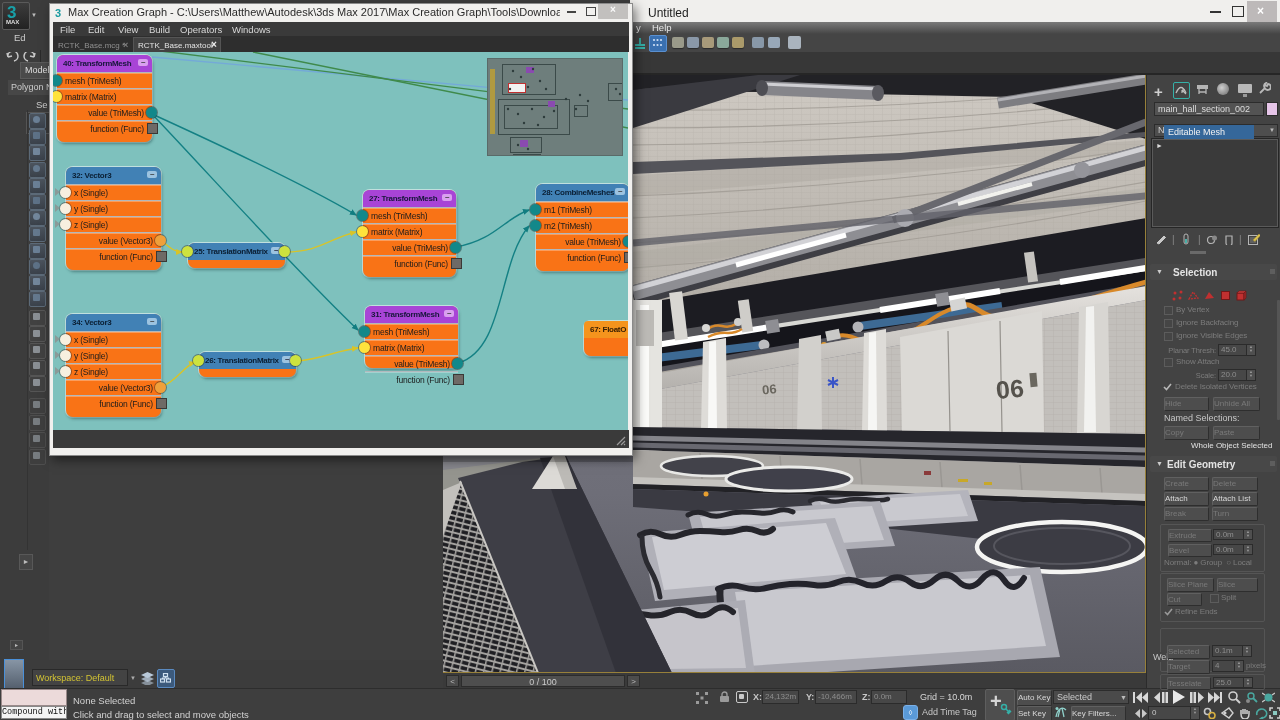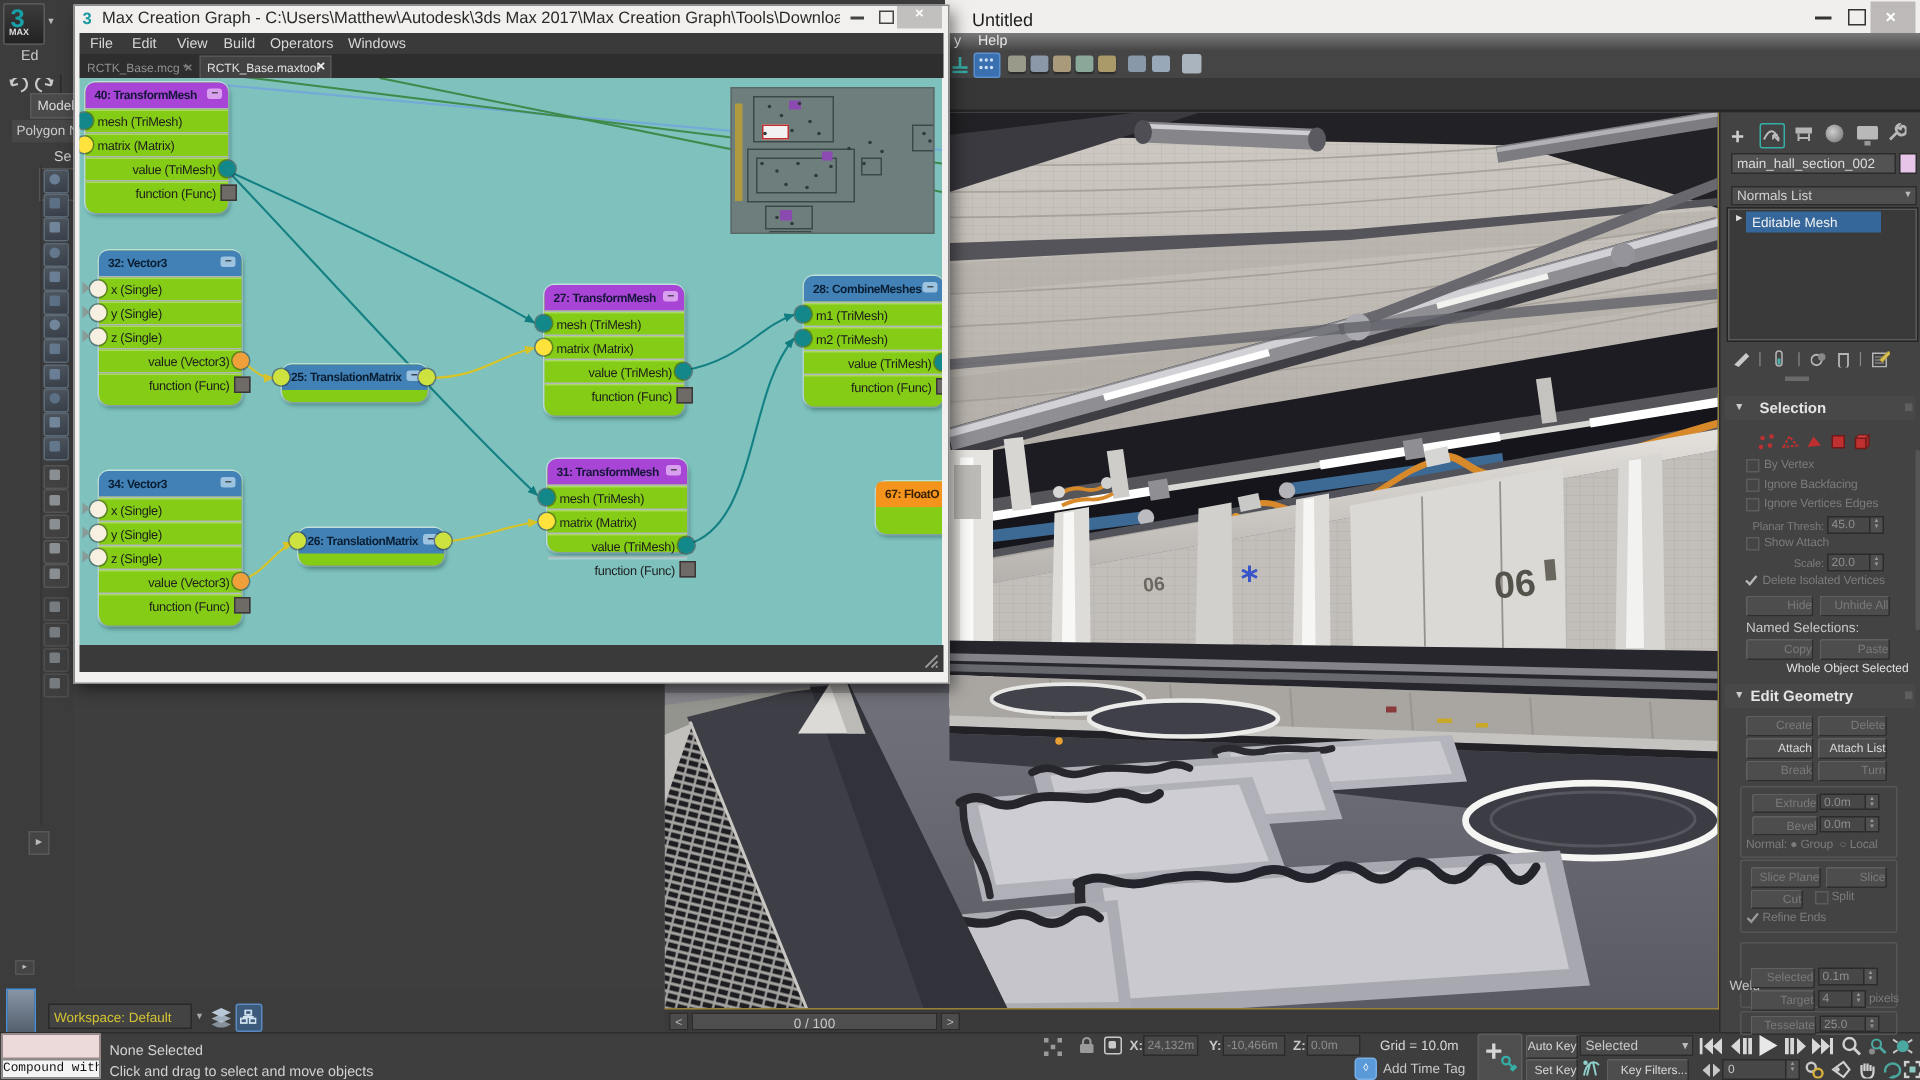--- a/index.html
+++ b/index.html
@@ -1,25 +1,25 @@
 <!DOCTYPE html>
 <html><head><meta charset="utf-8">
 <style>
 html,body{margin:0;padding:0}
 body{width:1280px;height:720px;overflow:hidden;background:#3e3e3e;font-family:"Liberation Sans",sans-serif;position:relative}
 .abs{position:absolute}
-.btn{position:absolute;background:#4d4d4d;border:1px solid;border-color:#606060 #2e2e2e #2e2e2e #606060;color:#7a7a7a;font-size:8px;text-align:right;border-radius:2px}
+.btn{position:absolute;background:#4d4d4d;border:1px solid;border-color:#606060 #2e2e2e #2e2e2e #606060;color:#7a7a7a;font-size:8px;text-align:left;border-radius:2px}
 .btn.en{color:#d9d9d9}
 .box{position:absolute;background:#474747;border:1px solid #2b2b2b;color:#8e8e8e;font-size:8px}
 .sp{position:absolute;width:8px;background:#4f4f4f;border:1px solid #2b2b2b;color:#9a9a9a;font-size:4px;line-height:4px;text-align:center;letter-spacing:0}
 .cb{position:absolute;width:7px;height:7px;background:#454545;border:1px solid #5c5c5c}
 .lb{position:absolute;color:#7c7c7c;font-size:8px;letter-spacing:-0.1px;white-space:nowrap}
 .lw{position:absolute;color:#c8c8c8;font-size:9px;white-space:nowrap}
 .hdr{position:absolute;color:#e4e4e4;font-size:10px;font-weight:bold;white-space:nowrap}
-.node{position:absolute;background:#84cc16;border-radius:7px;box-shadow:1px 2px 3px rgba(20,60,60,.45),0 0 0 1px rgba(255,255,255,.55)}
+.node{position:absolute;background:#f97316;border-radius:7px;box-shadow:1px 2px 3px rgba(20,60,60,.45),0 0 0 1px rgba(255,255,255,.55)}
 .nh{position:absolute;left:0;top:0;right:0;height:17px;border-radius:6px 6px 0 0;font-size:8px;letter-spacing:-0.3px;font-weight:bold;color:#16163a;line-height:17px;padding-left:6px;box-sizing:border-box;white-space:nowrap}
 .nh.p{background:#a844d6}
 .nh.b{background:#4181b5;color:#0a1e33}
 .nh.o{background:#f5941d;color:#3a2004}
 .nm{position:absolute;right:4px;top:4px;width:10px;height:7px;border-radius:2px;font-size:8px;line-height:5px;text-align:center;font-weight:bold}
 .nr{position:absolute;left:0;right:0;height:16px;font-size:8.5px;letter-spacing:-0.2px;white-space:nowrap;color:#1c1c1c;line-height:16px;border-top:1px solid #b2b8bc;box-shadow:0 1px 0 rgba(255,255,255,.3) inset}
 .nr.l{padding-left:8px}
 .nr.r{text-align:right;padding-right:8px}
 .pt{position:absolute;width:11px;height:11px;border-radius:50%;box-shadow:0 0 0 1px rgba(40,40,40,.45)}
 .sq{position:absolute;width:9px;height:9px;background:#6e6a66;border:1px solid #3a3836}
@@ -364,21 +364,21 @@
 <div class="abs" style="left:1243px;top:94px;width:4px;height:3px;background:#999"></div>
 <svg class="abs" style="left:1257px;top:82px" width="14" height="14">
     <path d="M3,11 L8,6 M8,6 a3,3 0 1 0 3,-4 l-1,2 -2,-1 1,-2 a3,3 0 0 0 -1,5" stroke="#b8b8b8" fill="none" stroke-width="1.8"></path>
   </svg>
 <div class="abs" style="left:1154px;top:102px;width:110px;height:14px;background:#535353;border:1px solid #2c2c2c;box-sizing:border-box;color:#dcdcdc;font-size:9px;line-height:12px;padding-left:3px">main_hall_section_002</div>
 <div class="abs" style="left:1266px;top:102px;width:12px;height:14px;background:#e6c5e8;border:1px solid #2c2c2c;box-sizing:border-box"></div>
 <div class="abs" style="left:1154px;top:124px;width:124px;height:13px;background:#4e4e4e;border:1px solid #2c2c2c;box-sizing:border-box;color:#d2d2d2;font-size:9px;line-height:11px;padding-left:3px">Normals List</div>
 <div class="abs" style="left:1269px;top:127px;color:#bbb;font-size:6px">▼</div>
 <div class="abs" style="left:1152px;top:139px;width:126px;height:88px;background:#3a3a3a;border:1px solid #5a5a5a;outline:1px solid #262626;box-sizing:border-box"></div>
 <div class="abs" style="left:1156px;top:142px;color:#ddd;font-size:7px">►</div>
-<div class="abs" style="left:1164px;top:141px;width:90px;height:14px;background:#35679a;color:#f2f2f2;font-size:9px;line-height:14px;padding-left:4px;box-sizing:border-box">Editable Mesh</div>
+<div class="abs" style="left:1164px;top:125px;width:90px;height:14px;background:#35679a;color:#f2f2f2;font-size:9px;line-height:14px;padding-left:4px;box-sizing:border-box">Editable Mesh</div>
 <svg class="abs" style="left:1155px;top:233px" width="12" height="12">
     <path d="M2,10 L9,3 l1.5,1.5 L4,11 Z M9,3 l1.5,1.5" stroke="#c9c9c9" fill="#c9c9c9" stroke-width="1"></path>
   </svg>
 <div class="abs" style="left:1172px;top:234px;color:#888;font-size:10px">|</div>
 <svg class="abs" style="left:1181px;top:233px" width="10" height="12">
     <rect x="3" y="1" width="4" height="10" rx="2" fill="none" stroke="#b5b5b5" stroke-width="1"></rect>
     <rect x="4" y="6" width="2" height="4" fill="#4ab0a8"></rect>
   </svg>
 <div class="abs" style="left:1198px;top:234px;color:#888;font-size:10px">|</div>
 <svg class="abs" style="left:1207px;top:234px" width="11" height="11">
@@ -420,21 +420,21 @@
 <div class="redic" style="left:1236px;top:287px"><svg width="11" height="11">
       <rect x="1" y="3" width="7" height="7" fill="#c03030" stroke="#701818"></rect>
       <polygon points="1,3 3,1 10,1 8,3" fill="#d04040" stroke="#701818" stroke-width="0.7"></polygon>
       <polygon points="8,3 10,1 10,8 8,10" fill="#a02828" stroke="#701818" stroke-width="0.7"></polygon>
     </svg></div>
 <div class="cb" style="left:1164px;top:306px"></div>
 <div class="lb" style="left:1176px;top:305px">By Vertex</div>
 <div class="cb" style="left:1164px;top:319px"></div>
 <div class="lb" style="left:1176px;top:318px">Ignore Backfacing</div>
 <div class="cb" style="left:1164px;top:332px"></div>
-<div class="lb" style="left:1176px;top:331px">Ignore Vertices Edges</div>
+<div class="lb" style="left:1176px;top:331px">Ignore Visible Edges</div>
 <div class="lb" style="left:1164px;top:346px;width:52px;text-align:right;font-size:7.5px">Planar Thresh:</div>
 <div class="box" style="left:1218px;top:344px;width:26px;height:10px;line-height:10px;padding-left:2px">45.0</div>
 <div class="sp" style="left:1246px;top:344px;height:10px">▲<br>▼</div>
 <div class="cb" style="left:1164px;top:358px"></div>
 <div class="lb" style="left:1176px;top:357px">Show Attach</div>
 <div class="lb" style="left:1186px;top:371px;width:30px;text-align:right;font-size:7.5px">Scale:</div>
 <div class="box" style="left:1218px;top:369px;width:26px;height:10px;line-height:10px;padding-left:2px">20.0</div>
 <div class="sp" style="left:1246px;top:369px;height:10px">▲<br>▼</div>
 <svg class="abs" style="left:1163px;top:383px" width="9" height="8">
     <path d="M1,4 L3.5,6.5 L8,1" stroke="#b8b8b8" fill="none" stroke-width="1.6"></path>

